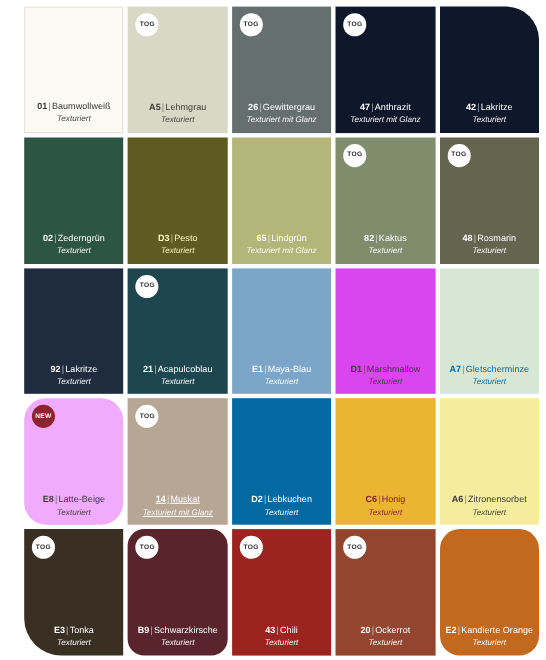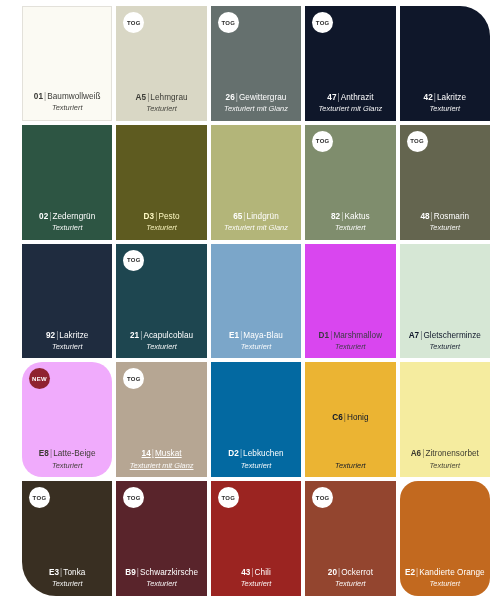--- a/index.html
+++ b/index.html
@@ -129,52 +129,52 @@
         <div class="s-finish">Texturiert</div>
       </div>
       <div class="swatch" style="background: rgb(123, 166, 201); color: rgb(255, 255, 255);">
         <div class="s-name"><span class="code">E1</span><span class="sep">|</span><span class="label">Maya-Blau</span></div>
         <div class="s-finish">Texturiert</div>
       </div>
       <div class="swatch" style="background: #d946ef; color: rgb(59, 58, 66);">
         <div class="s-name"><span class="code">D1</span><span class="sep">|</span><span class="label">Marshmallow</span></div>
         <div class="s-finish">Texturiert</div>
       </div>
-      <div class="swatch" style="background: rgb(214, 231, 213); color: #0f172a;">
+      <div class="swatch" style="background: rgb(214, 231, 213); color: #0369a1;">
         <div class="s-name"><span class="code">A7</span><span class="sep">|</span><span class="label">Gletscherminze</span></div>
         <div class="s-finish">Texturiert</div>
       </div>
       <div class="swatch" style="background: #f0abfc; color: rgb(60, 58, 50); border-radius: 20px;">
         <div class="badge new" style="background: rgb(143, 34, 48); color: rgb(255, 255, 255);">NEW</div>
         <div class="s-name"><span class="code">E8</span><span class="sep">|</span><span class="label">Latte-Beige</span></div>
         <div class="s-finish">Texturiert</div>
       </div>
       <div class="swatch" style="background: rgb(182, 166, 147); color: rgb(255, 255, 255); text-decoration: underline;">
         <div class="badge tog" style="background: rgb(255, 255, 255); color: rgb(43, 43, 43);">TOG</div>
         <div class="s-name"><span class="code">14</span><span class="sep">|</span><span class="label">Muskat</span></div>
         <div class="s-finish">Texturiert mit Glanz</div>
       </div>
       <div class="swatch" style="background: #0369a1; color: rgb(255, 255, 255); align-items: center;">
         <div class="s-name"><span class="code">D2</span><span class="sep">|</span><span class="label">Lebkuchen</span></div>
         <div class="s-finish">Texturiert</div>
       </div>
-      <div class="swatch" style="background: rgb(235, 180, 51); color: #0f172a; gap: 36px;">
+      <div class="swatch" style="background: rgb(235, 180, 51); color: #7f1d1d;">
         <div class="s-name"><span class="code">C6</span><span class="sep">|</span><span class="label">Honig</span></div>
         <div class="s-finish">Texturiert</div>
       </div>
       <div class="swatch" style="background: rgb(245, 236, 159); color: rgb(60, 58, 48);">
         <div class="s-name"><span class="code">A6</span><span class="sep">|</span><span class="label">Zitronensorbet</span></div>
         <div class="s-finish">Texturiert</div>
       </div>
       <div class="swatch corner-bl" style="background: rgb(57, 47, 34); color: rgb(255, 255, 255);">
         <div class="badge tog" style="background: rgb(255, 255, 255); color: rgb(43, 43, 43);">TOG</div>
         <div class="s-name"><span class="code">E3</span><span class="sep">|</span><span class="label">Tonka</span></div>
         <div class="s-finish">Texturiert</div>
       </div>
-      <div class="swatch" style="background: rgb(89, 36, 43); color: rgb(255, 255, 255);">
+      <div class="swatch" style="background: rgb(89, 36, 43); color: rgb(255, 255, 255); border-radius: 15px;">
         <div class="badge tog" style="background: rgb(255, 255, 255); color: rgb(43, 43, 43);">TOG</div>
         <div class="s-name"><span class="code">B9</span><span class="sep">|</span><span class="label">Schwarzkirsche</span></div>
         <div class="s-finish">Texturiert</div>
       </div>
       <div class="swatch" style="background: rgb(155, 36, 33); color: rgb(255, 255, 255);">
         <div class="badge tog" style="background: rgb(255, 255, 255); color: rgb(43, 43, 43);">TOG</div>
         <div class="s-name"><span class="code">43</span><span class="sep">|</span><span class="label">Chili</span></div>
         <div class="s-finish">Texturiert</div>
       </div>
       <div class="swatch" style="background: rgb(147, 69, 47); color: rgb(255, 255, 255);">

